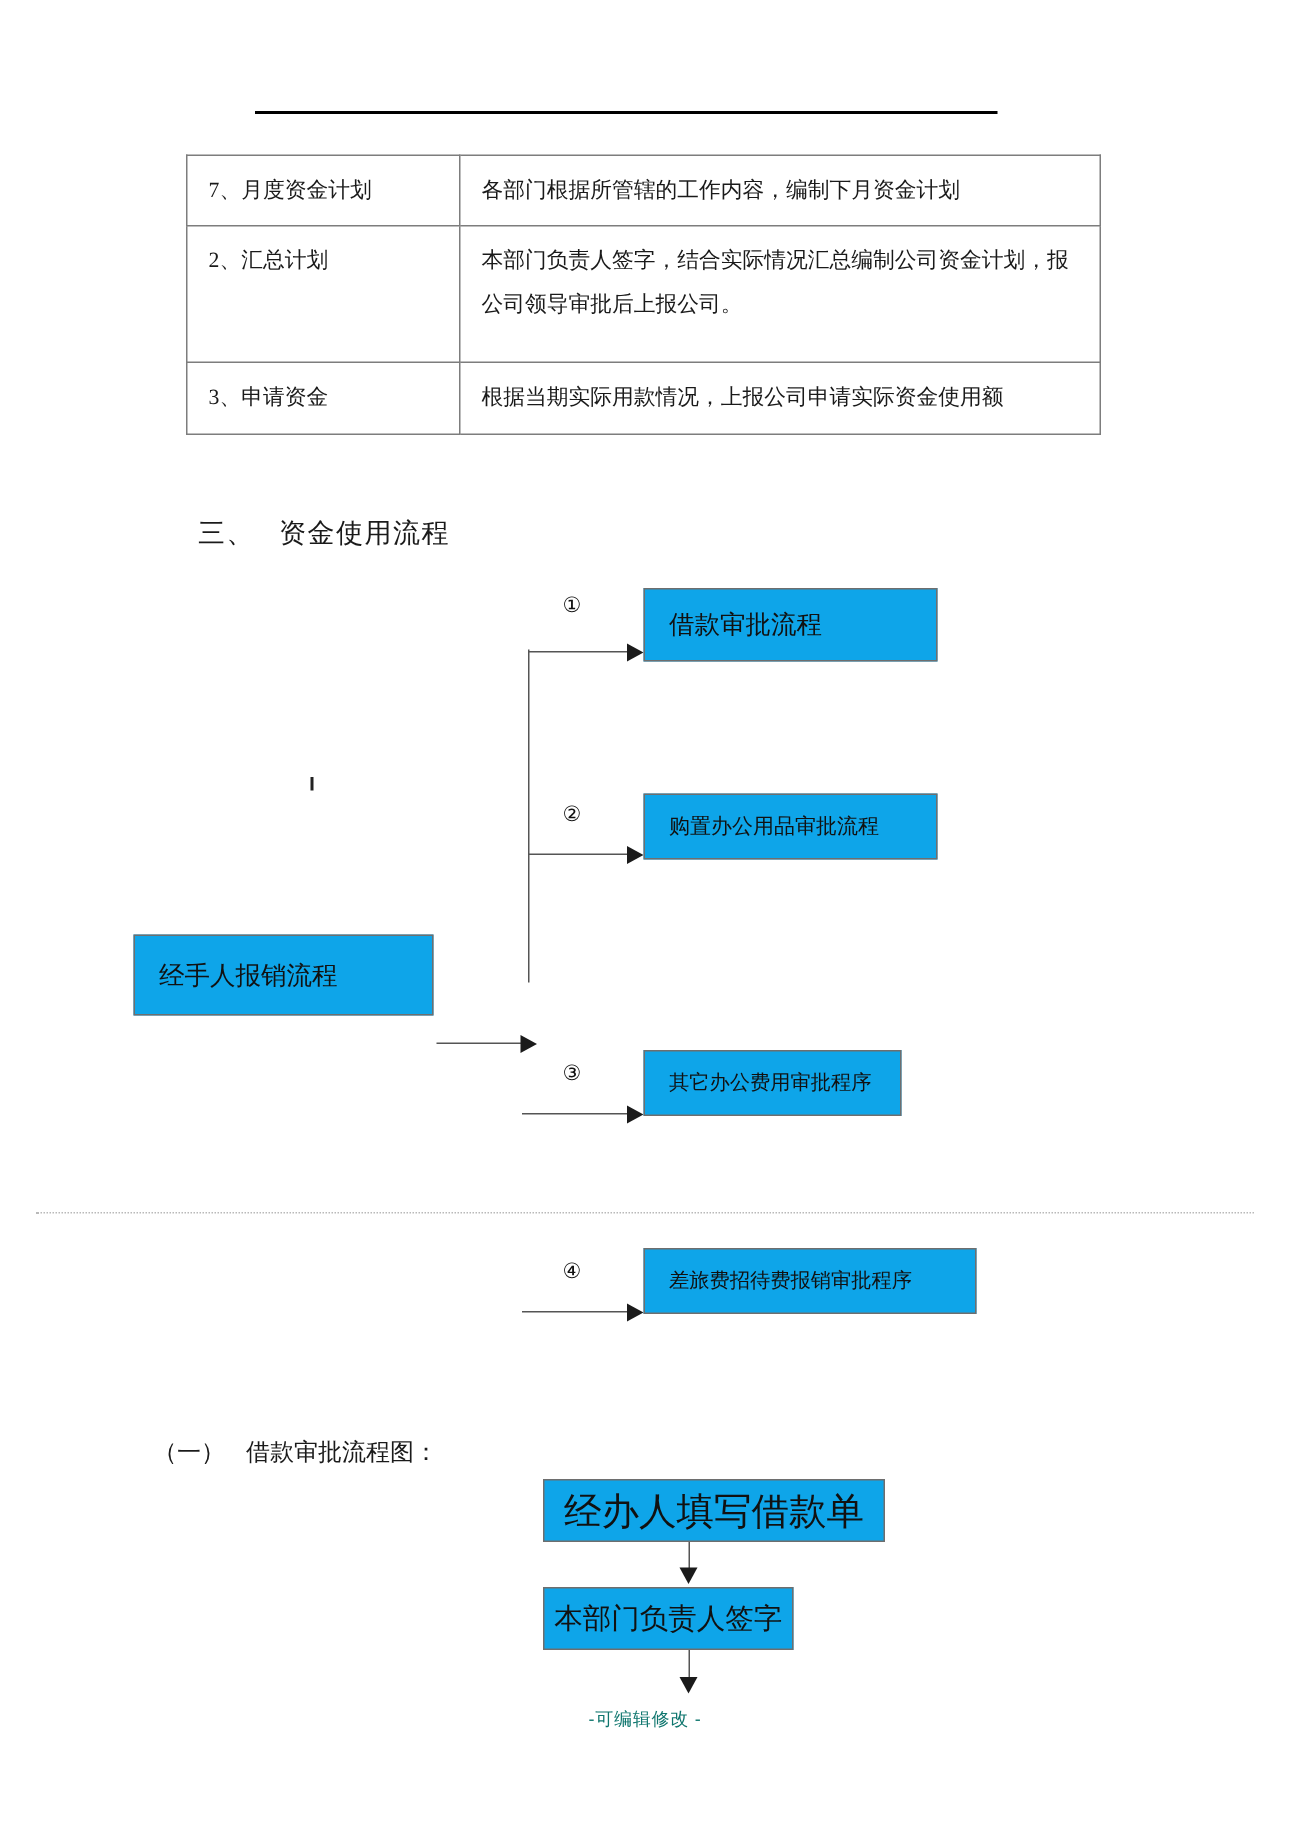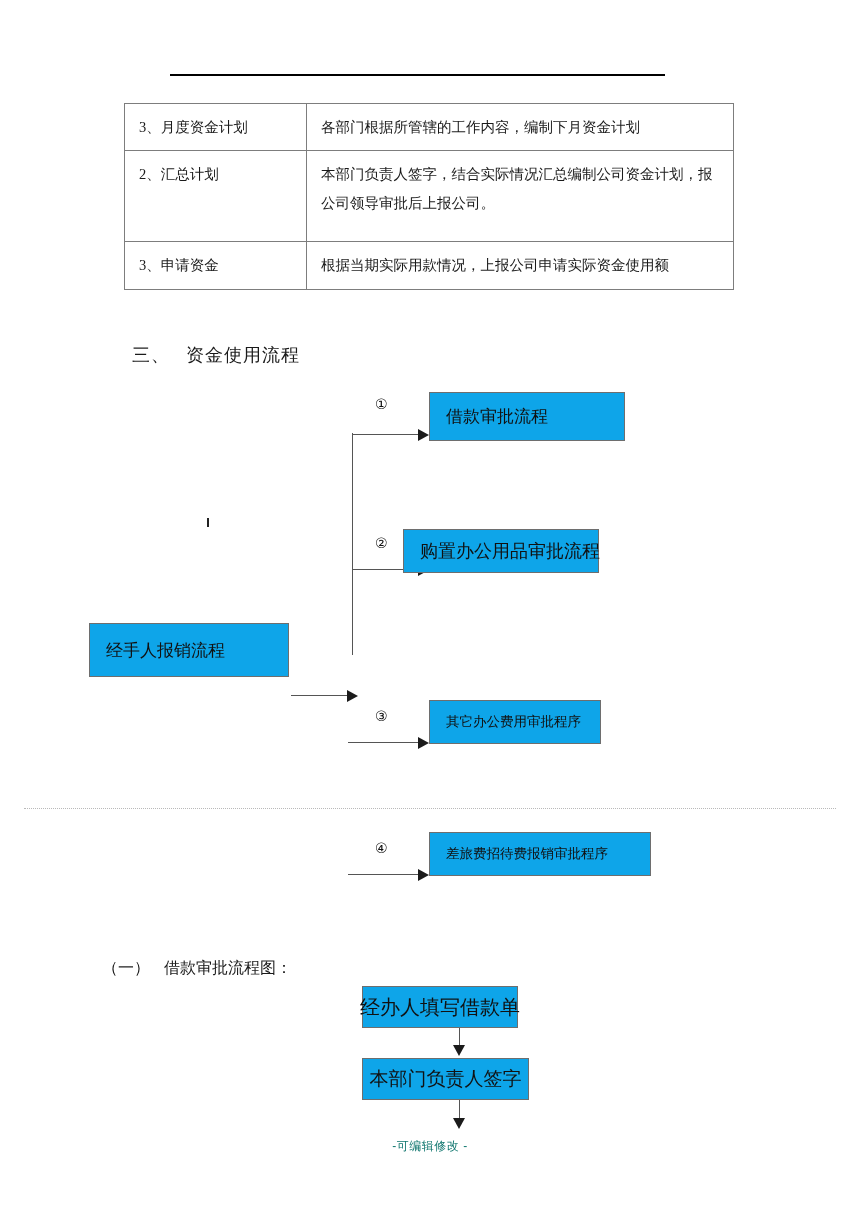--- a/index.html
+++ b/index.html
@@ -96,41 +96,41 @@
   }
   .flow-box.pad-left { padding-left: 16px; }
   .flow-box.center { justify-content: center; }
 
   
   #box-loan-approval {
     left: 429px; top: 392px; width: 196px; height: 49px;
     font-size: 17px;
   }
   #box-office-supplies {
-    left: 403px; top: 529px; width: 196px; height: 44px;
-    font-size: 18px;
+    left: 429px; top: 529px; width: 196px; height: 44px;
+    font-size: 14px;
   }
   #box-other-office-fee {
     left: 429px; top: 700px; width: 172px; height: 44px;
     font-size: 13.5px;
   }
   #box-travel-expense {
     left: 429px; top: 832px; width: 222px; height: 44px;
     font-size: 13.5px;
   }
   #box-handler-reimbursement {
     left: 89px; top: 623px; width: 200px; height: 54px;
     font-size: 17px;
     align-items: center;
   }
 
   
   #box-fill-loan-form {
-    left: 362px; top: 986px; width: 156px; height: 42px;
-    font-size: 20px;
+    left: 362px; top: 986px; width: 228px; height: 42px;
+    font-size: 25px;
   }
   #box-dept-head-sign {
     left: 362px; top: 1058px; width: 167px; height: 42px;
     font-size: 19px;
   }
 
   
   .vline {
     position: absolute;
     width: 0;
@@ -217,21 +217,21 @@
 </head>
 <body>
 
 <div class="page">
 
   <div class="top-rule"></div>
 
   <table class="plan-table">
     <tbody>
       <tr class="r1">
-        <td class="col-label">3、月度资金计划</td>
+        <td class="col-label">7、月度资金计划</td>
         <td>各部门根据所管辖的工作内容，编制下月资金计划</td>
       </tr>
       <tr class="r2">
         <td class="col-label">2、汇总计划</td>
         <td>本部门负责人签字，结合实际情况汇总编制公司资金计划，报公司领导审批后上报公司。</td>
       </tr>
       <tr class="r3">
         <td class="col-label">3、申请资金</td>
         <td>根据当期实际用款情况，上报公司申请实际资金使用额</td>
       </tr>

